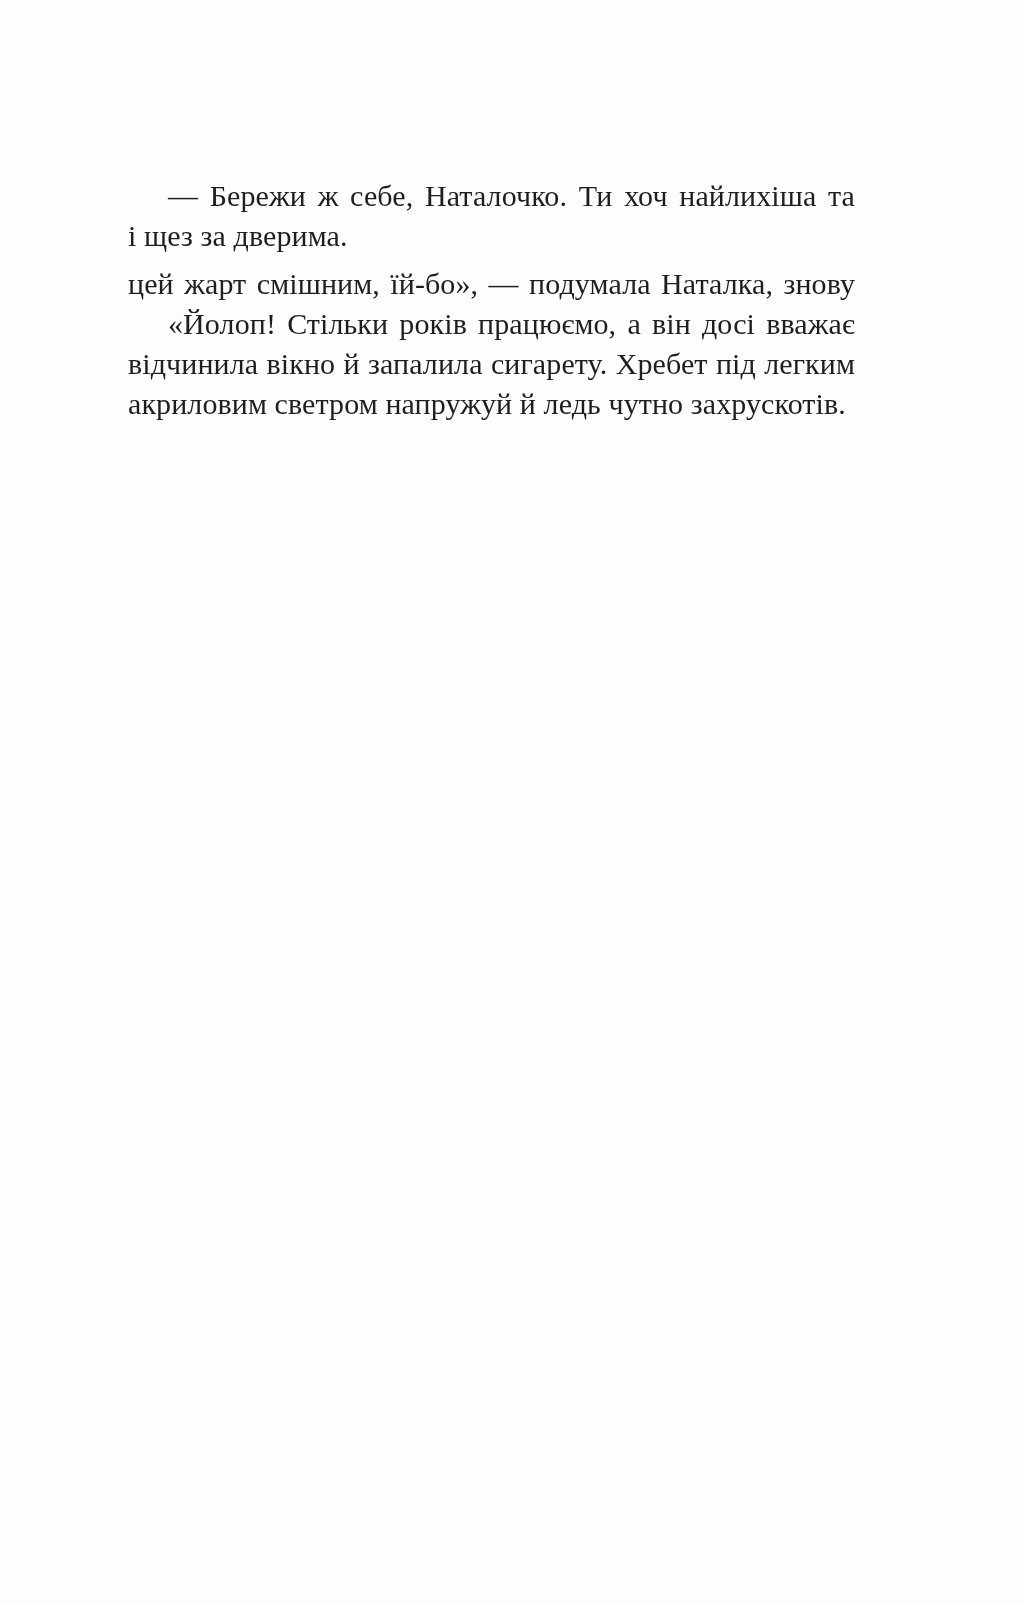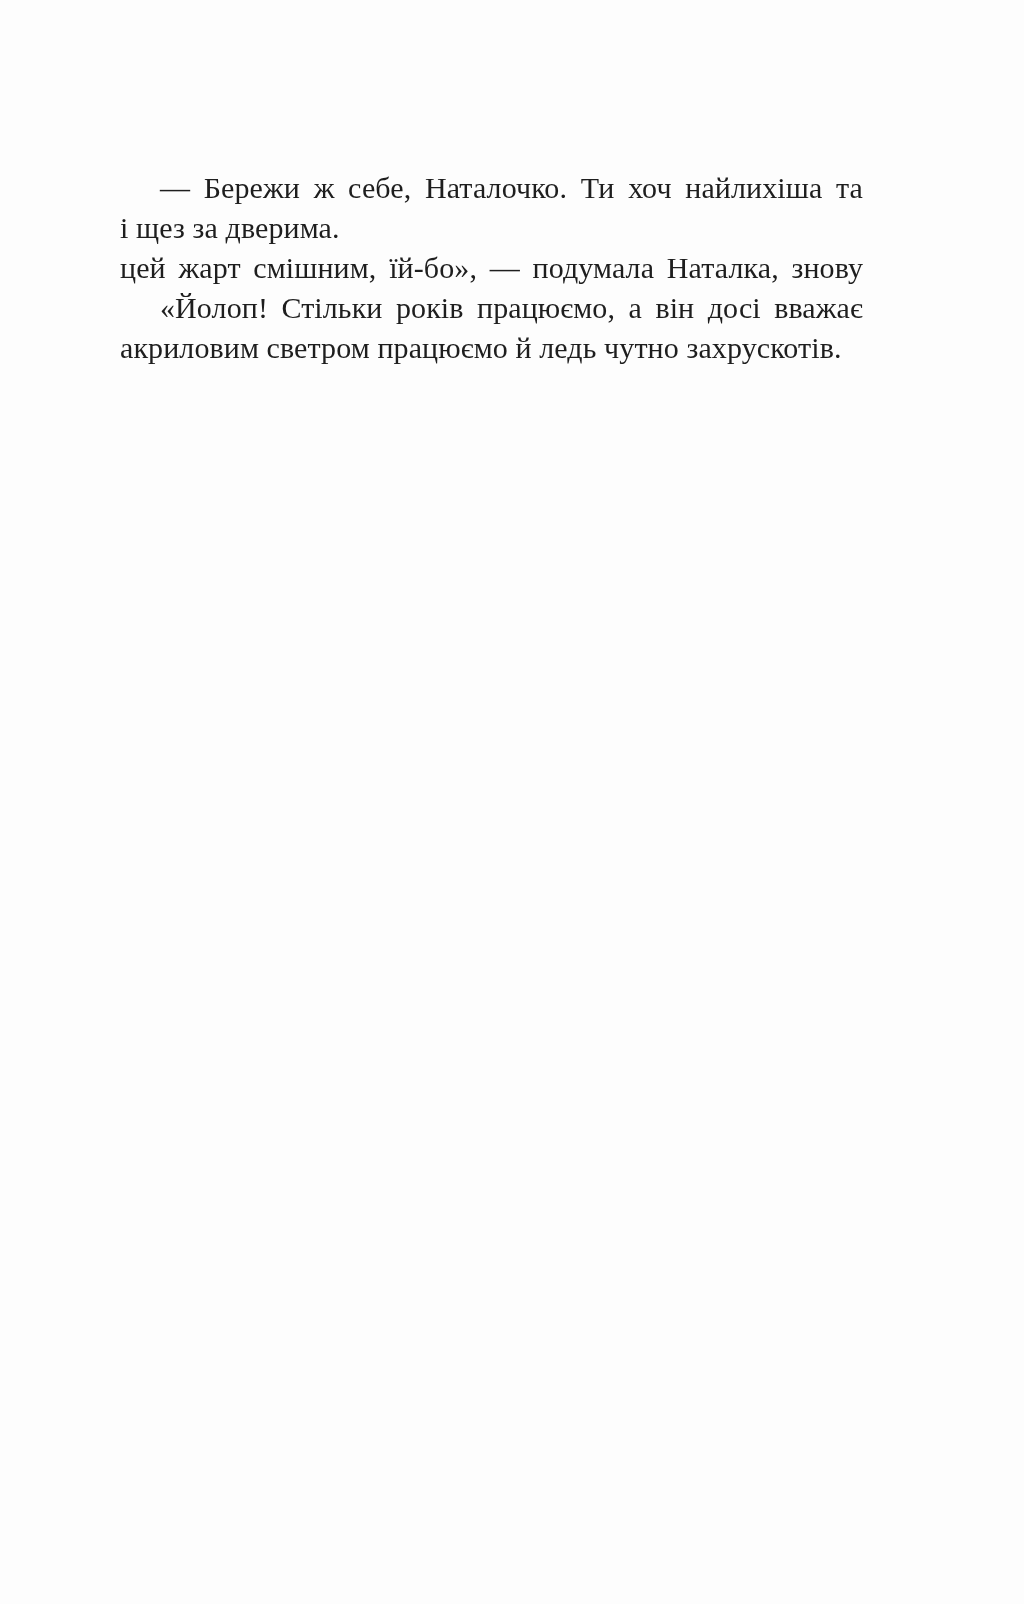--- a/index.html
+++ b/index.html
@@ -25,21 +25,21 @@
     position: absolute;
     left: 120px;
     top: 168px;
     width: 743px;
     font-size: 30px;
     line-height: 40px;
     color: var(--text-color, #1e1e1e);
     letter-spacing: 0.1px;
   }
   .para {
-    margin: 0;
+    margin: 8px;
     padding: 0;
   }
   .line {
     height: 40px;
     overflow: hidden;
     text-align: justify;
     text-align-last: justify;
     white-space: normal;
   }
   .line.indent {
@@ -57,17 +57,18 @@
   <div class="text-block">
 
     <div class="para">
       <div class="line indent">— Бережи ж себе, Наталочко. Ти хоч найлихіша та</div>
       <div class="line last">і щез за дверима.</div>
     </div>
 
     <div class="para">
       <div class="line">цей жарт смішним, їй-бо», — подумала Наталка, знову</div>
       <div class="line indent">«Йолоп! Стільки років працюємо, а він досі вважає</div>
-      <div class="line last">акриловим светром працюємо й ледь чутно захрускотів.</div>
+      <div class="line">відчинила вікно й запалила сигарету. Хребет під легким</div>
+      <div class="line last">акриловим светром напружуй й ледь чутно захрускотів.</div>
     </div>
 
   </div>
 </div>
 
 </body></html>

